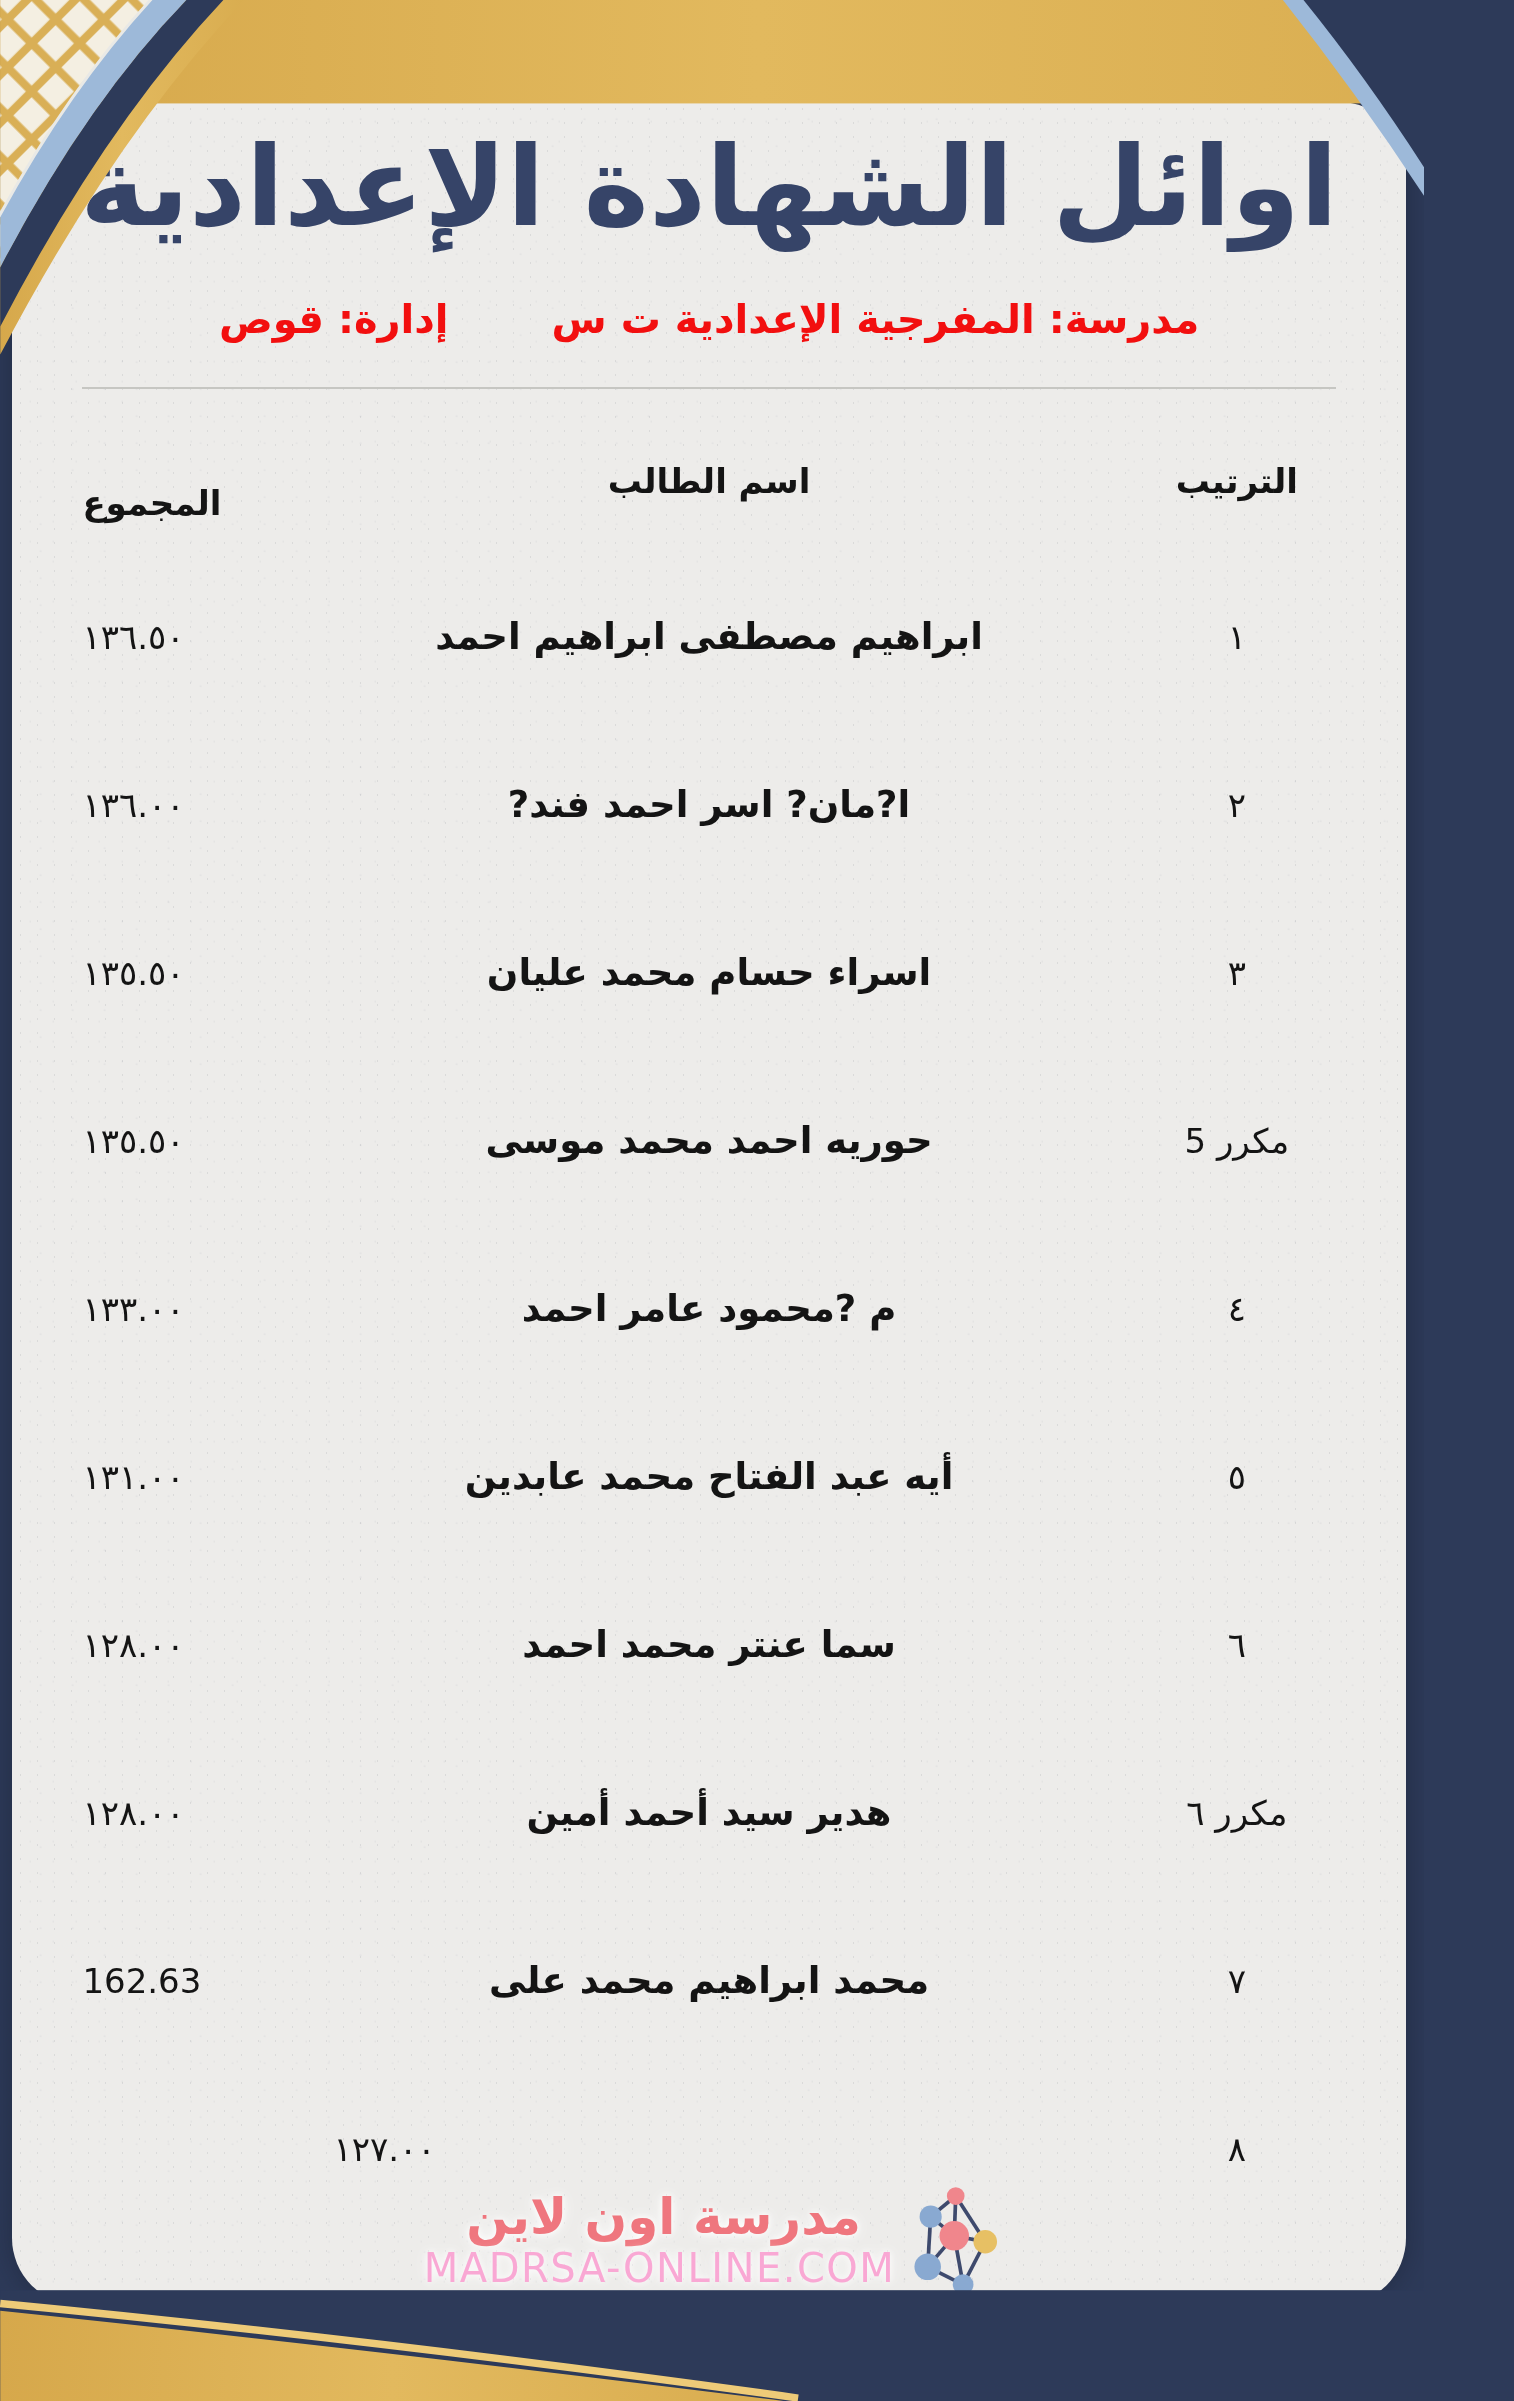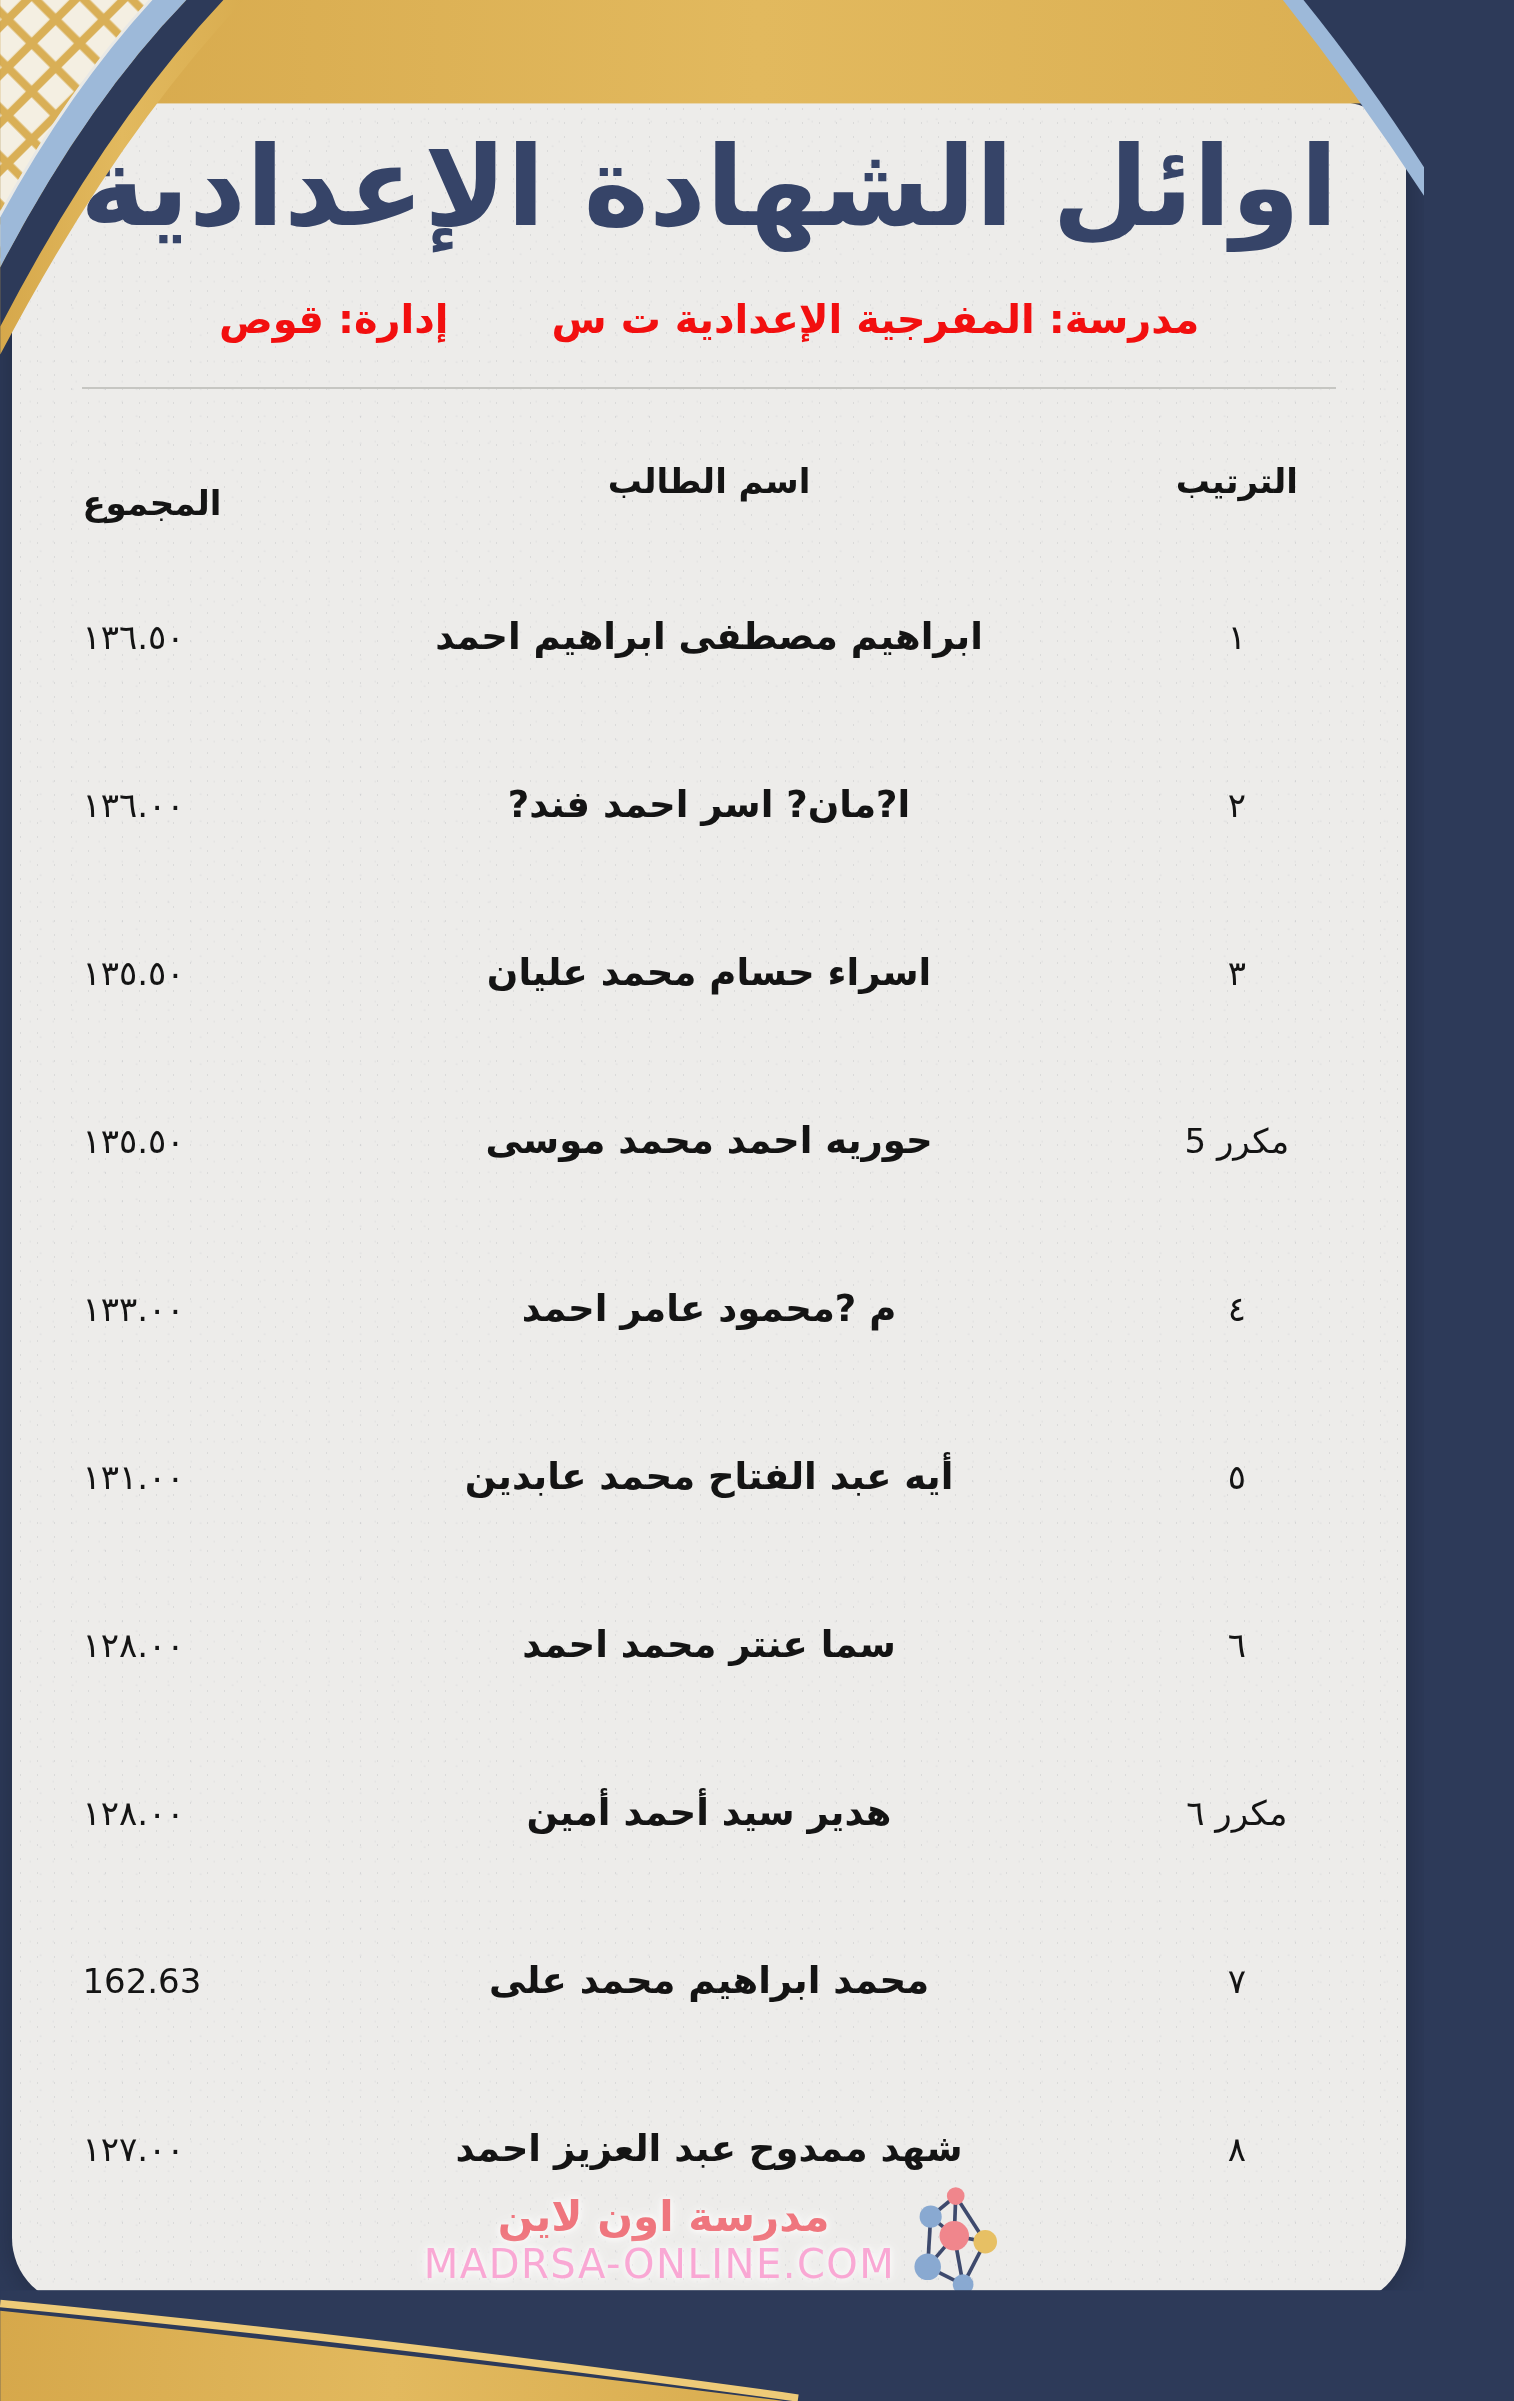--- a/index.html
+++ b/index.html
@@ -31,21 +31,21 @@
   .cell-rank{text-align:center;font-size:34px;}
   .cell-name{text-align:center;font-size:37px;font-weight:bold;}
   .cell-total{text-align:left;padding-left:26.6px;font-size:34px;}
   .h-rank{text-align:center;}
   .h-name{text-align:center;}
   .h-total{text-align:left;padding-left:26.6px;margin-top:44px;}
   
   .footer{position:absolute;left:0;right:0;top:2178px;z-index:2;
           display:flex;justify-content:center;align-items:center;gap:14.8px;}
   .brand-text{display:flex;flex-direction:column;align-items:center;}
-  .brand-ar{direction:rtl;color:#ef767e;font-size:42px;font-weight:bold;line-height:1.15;
+  .brand-ar{direction:rtl;color:#ef767e;font-size:50px;font-weight:bold;line-height:1.15;
             text-shadow:0 0 7.4px #fff,0 0 16.3px rgba(255,255,255,.9);margin-left:8px;}
   .brand-url{color:#f9a8d4;font-size:40px;font-weight:normal;letter-spacing:1.5px;line-height:1.1;
              text-shadow:0 0 7.4px #fff,0 0 16.3px rgba(255,255,255,.9);}
   .brand-icon{margin-top:5.9px;}
 </style>
 </head>
 <body>
 
 <div class="page">
 
@@ -107,21 +107,20 @@
           <div class="cell-name">هدير سيد أحمد أمين</div>
           <div class="cell-total">١٢٨.٠٠</div>
         </div>
         <div class="t-row">
           <div class="cell-rank">٧</div>
           <div class="cell-name">محمد ابراهيم محمد على</div>
           <div class="cell-total">162.63</div>
         </div>
         <div class="t-row">
           <div class="cell-rank">٨</div>
-          <div class="cell-name">شهد ممدوح عبد العزيز احمد</div>
           <div class="cell-total">١٢٧.٠٠</div>
         </div>
       </div>
     </div>
   </div>
 
   <div class="footer">
     <div class="brand-text">
       <div class="brand-ar">مدرسة اون لاين</div>
       <div class="brand-url">MADRSA-ONLINE.COM</div>

